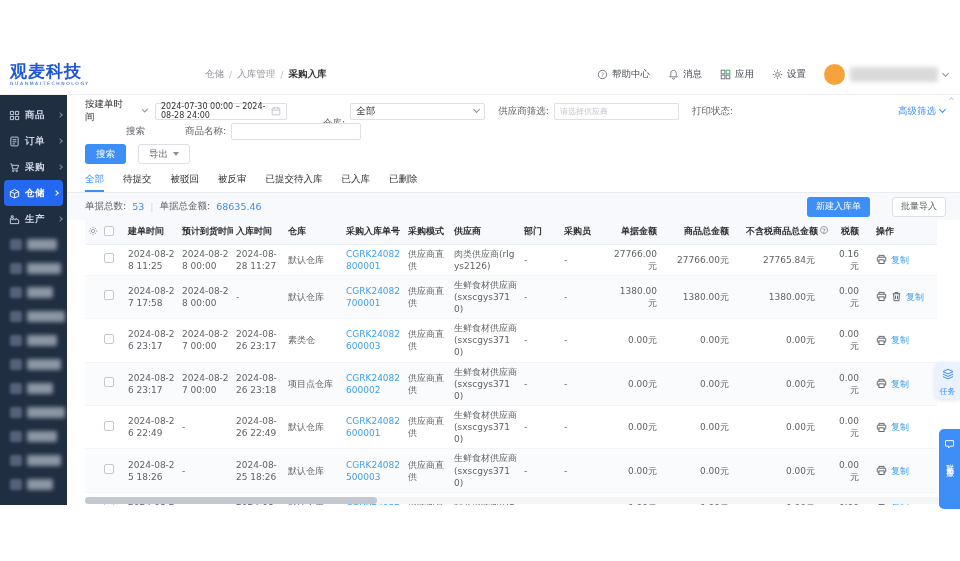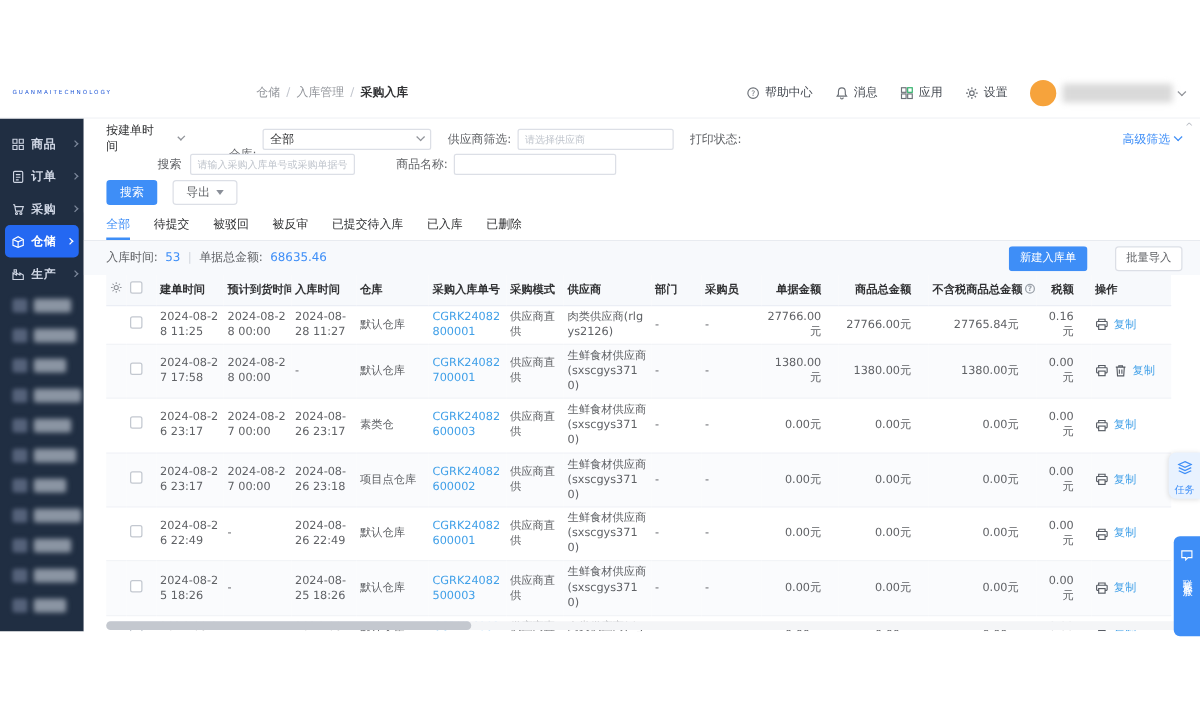--- a/index.html
+++ b/index.html
@@ -109,20 +109,21 @@
   .service-fab .s-label { font-size:8px; line-height:1.2; writing-mode:vertical-rl; letter-spacing:2px; }
 </style>
 </head>
 <body>
 
 <div class="stage">
   <div class="app">
 
     <div class="hdr">
       <div class="logo">
+        <span class="logo-name">观麦科技</span>
         <span class="logo-sub">GUANMAITECHNOLOGY</span>
       </div>
       <div class="crumbs" id="breadcrumb">
           <span>仓储</span>
           <span class="sep">/</span>
           <span>入库管理</span>
           <span class="sep">/</span>
           <span class="last">采购入库</span>
         </div>
       <div class="topbar">
@@ -274,36 +275,44 @@
         </div>
 
       <div class="main">
 
         <div class="filter-card">
           <div class="f-row">
             <div class="plain-select">
               <span>按建单时间</span>
               <span class="chev"></span>
             </div>
+            <div class="box date-box" style="margin-left:8px;">
+              <span>2024-07-30 00:00 – 2024-08-28 24:00</span>
+              <span class="cal">
+                  <svg viewBox="0 0 12 12" fill="none" stroke="currentColor" stroke-width="1">
+                    <rect x="1.4" y="2.4" width="9.2" height="8.2" rx="1"></rect>
+                    <path d="M1.4 5h9.2M4 1.2v2.2M8 1.2v2.2"></path>
+                  </svg>
+                </span>
+            </div>
             <span class="f-label" style="margin-left:36px;margin-top:24px;">仓库:</span>
             <div class="box sel">
               <span>全部</span>
               <span class="chev"></span>
             </div>
             <span class="f-label" style="margin-left:13px;">供应商筛选:</span>
             <input class="f-input" style="width: 125px;" placeholder="请选择供应商">
             <span class="f-label" style="margin-left:13px;">打印状态:</span>
             <div class="adv-link">
               <span>高级筛选</span>
               <span class="chev"></span>
             </div>
           </div>
           <div class="f-row">
             <span class="f-label" style="width:62px;text-align:right;padding-right:2px;">搜索</span>
-            <input class="f-input" style="width: 132px;" placeholder="请输入采购入库单号或采购单据号">
             <span class="f-label" style="margin-left:33px;">商品名称:</span>
             <input class="f-input" style="width: 130px;">
           </div>
           <div class="f-row btn-row">
             <div class="btn btn-primary">搜索</div>
             <div class="btn btn-plain">
               <span>导出</span>
               <span class="caret-down"></span>
             </div>
           </div>
@@ -313,21 +322,21 @@
             <div class="tab active">全部</div>
             <div class="tab">待提交</div>
             <div class="tab">被驳回</div>
             <div class="tab">被反审</div>
             <div class="tab">已提交待入库</div>
             <div class="tab">已入库</div>
             <div class="tab">已删除</div>
           </div>
 
         <div class="summary">
-          <span>入库时间:</span>
+          <span>单据总数:</span>
           <span class="num">53</span>
           <span class="pipe">|</span>
           <span>单据总金额:</span>
           <span class="num">68635.46</span>
           <div class="summary-btns">
             <div class="btn btn-primary btn-sm">新建入库单</div>
             <div class="btn btn-plain btn-sm">批量导入</div>
           </div>
         </div>
 

